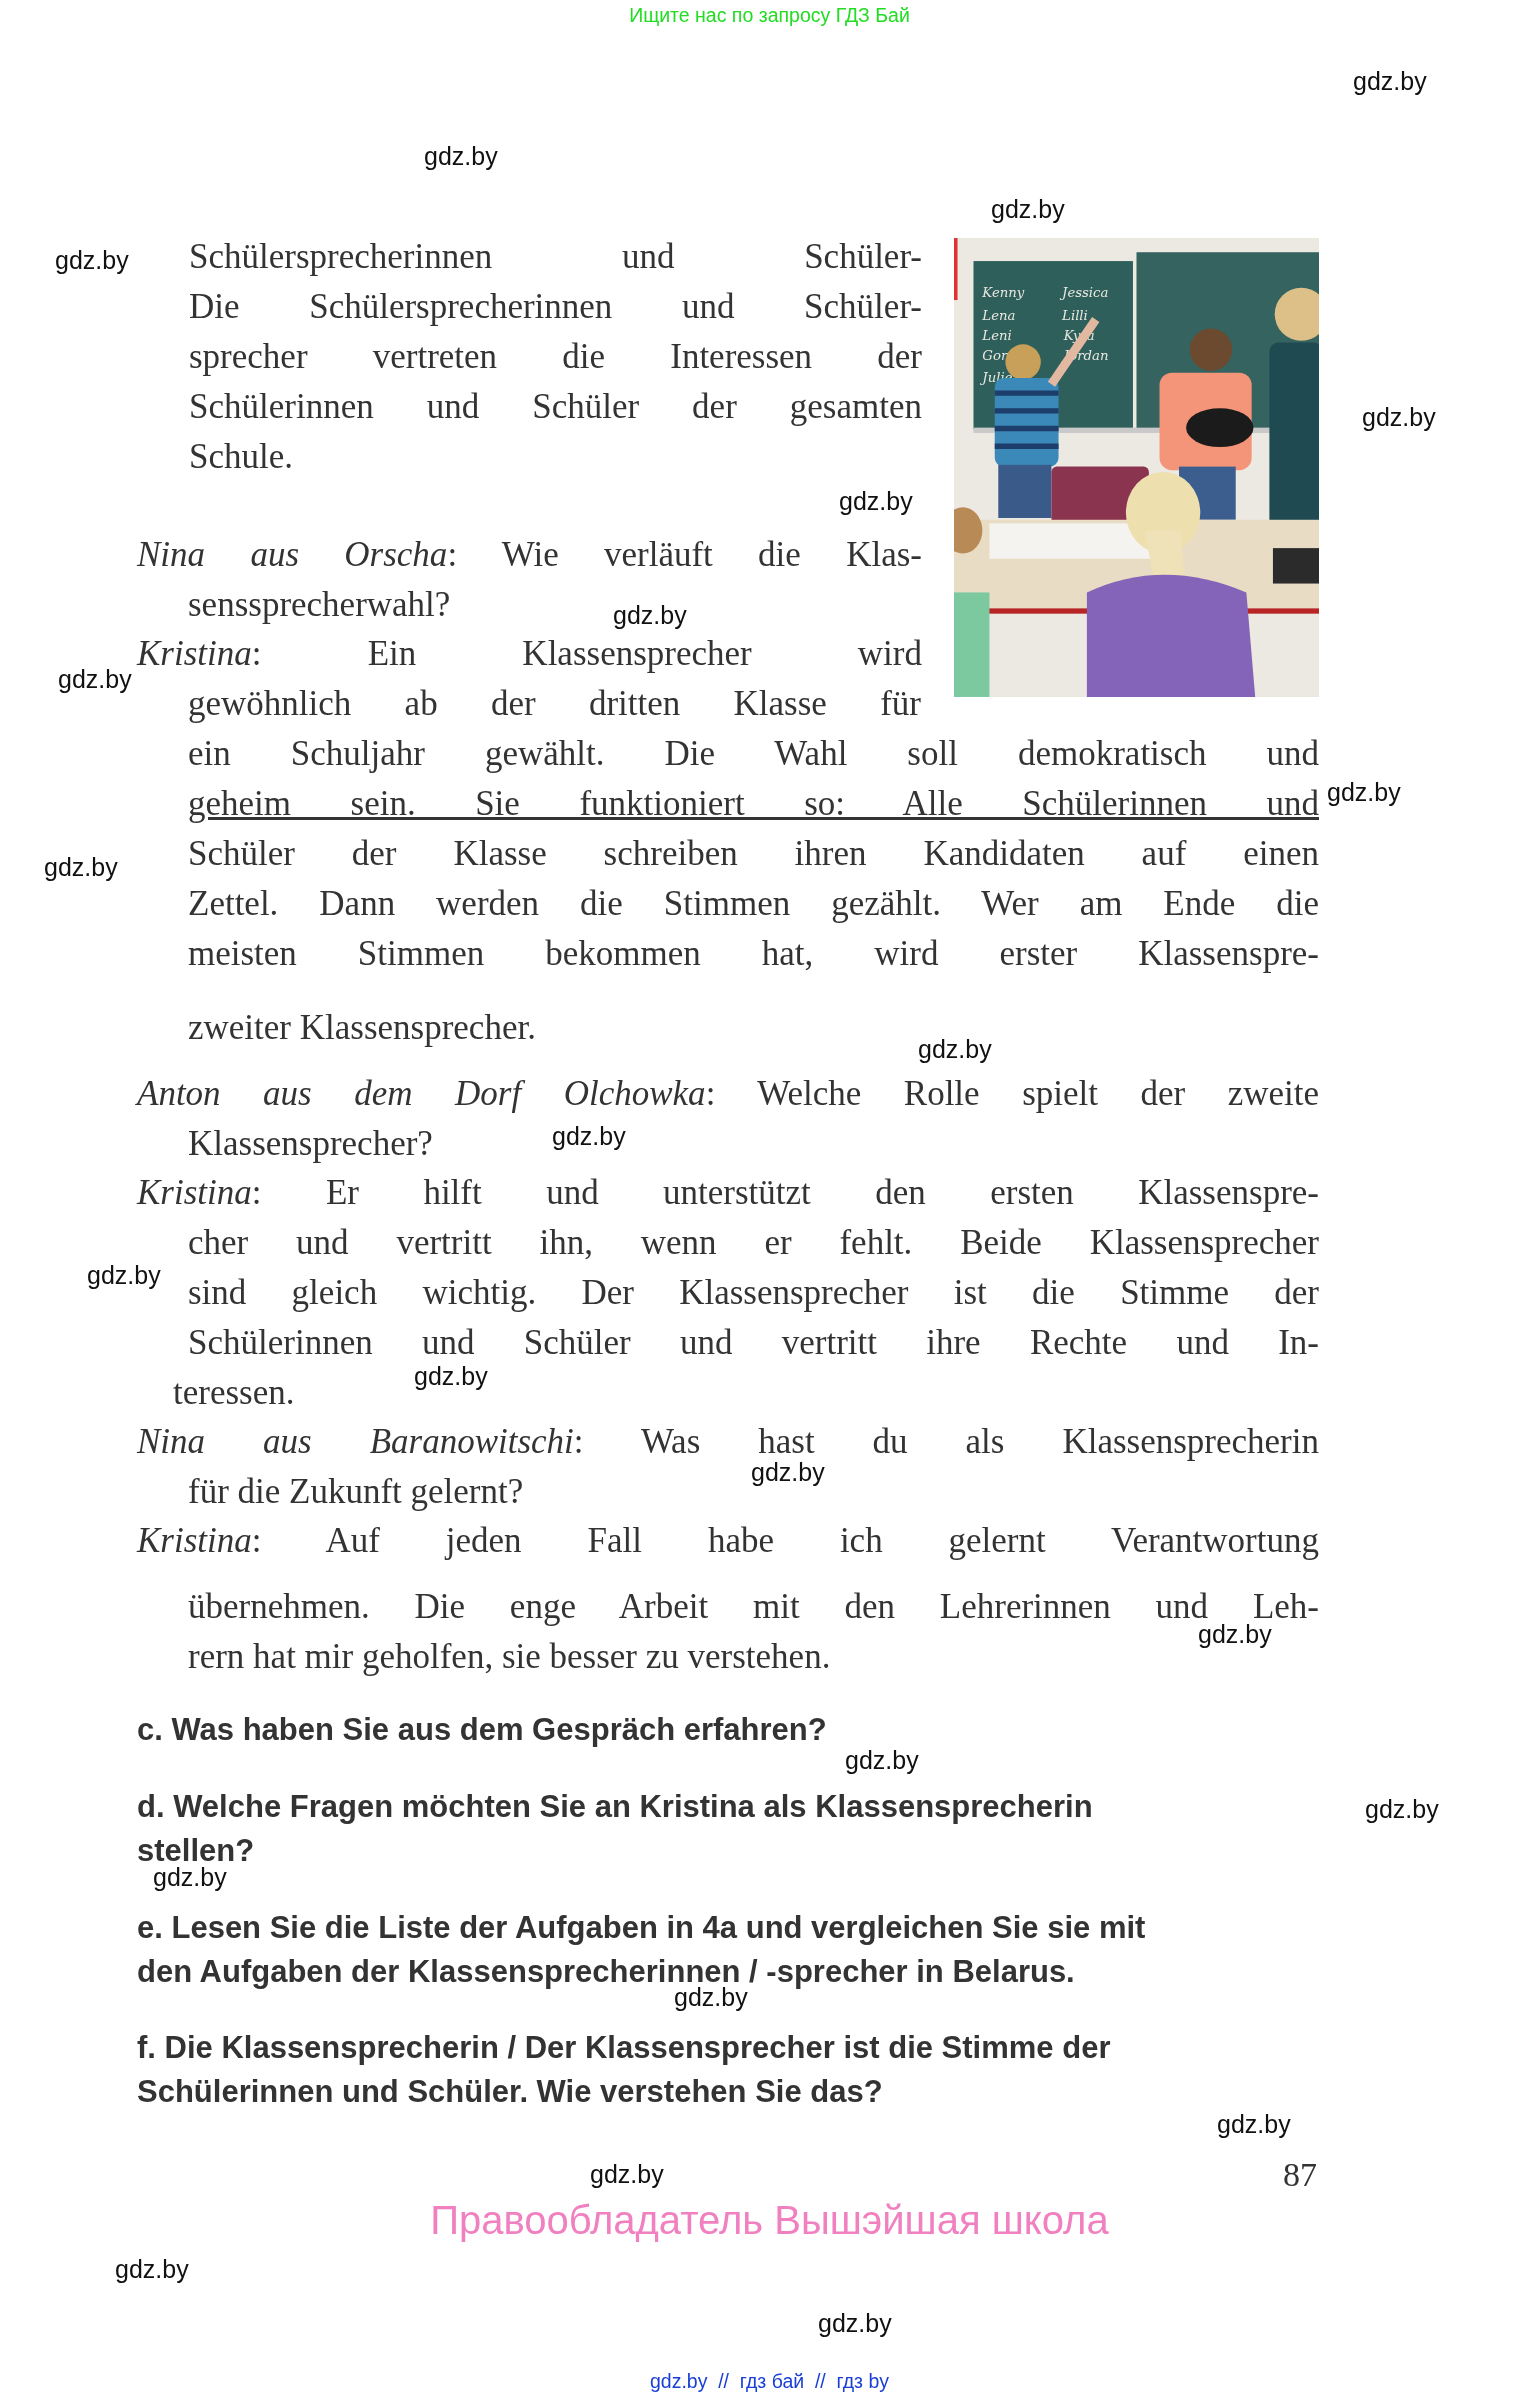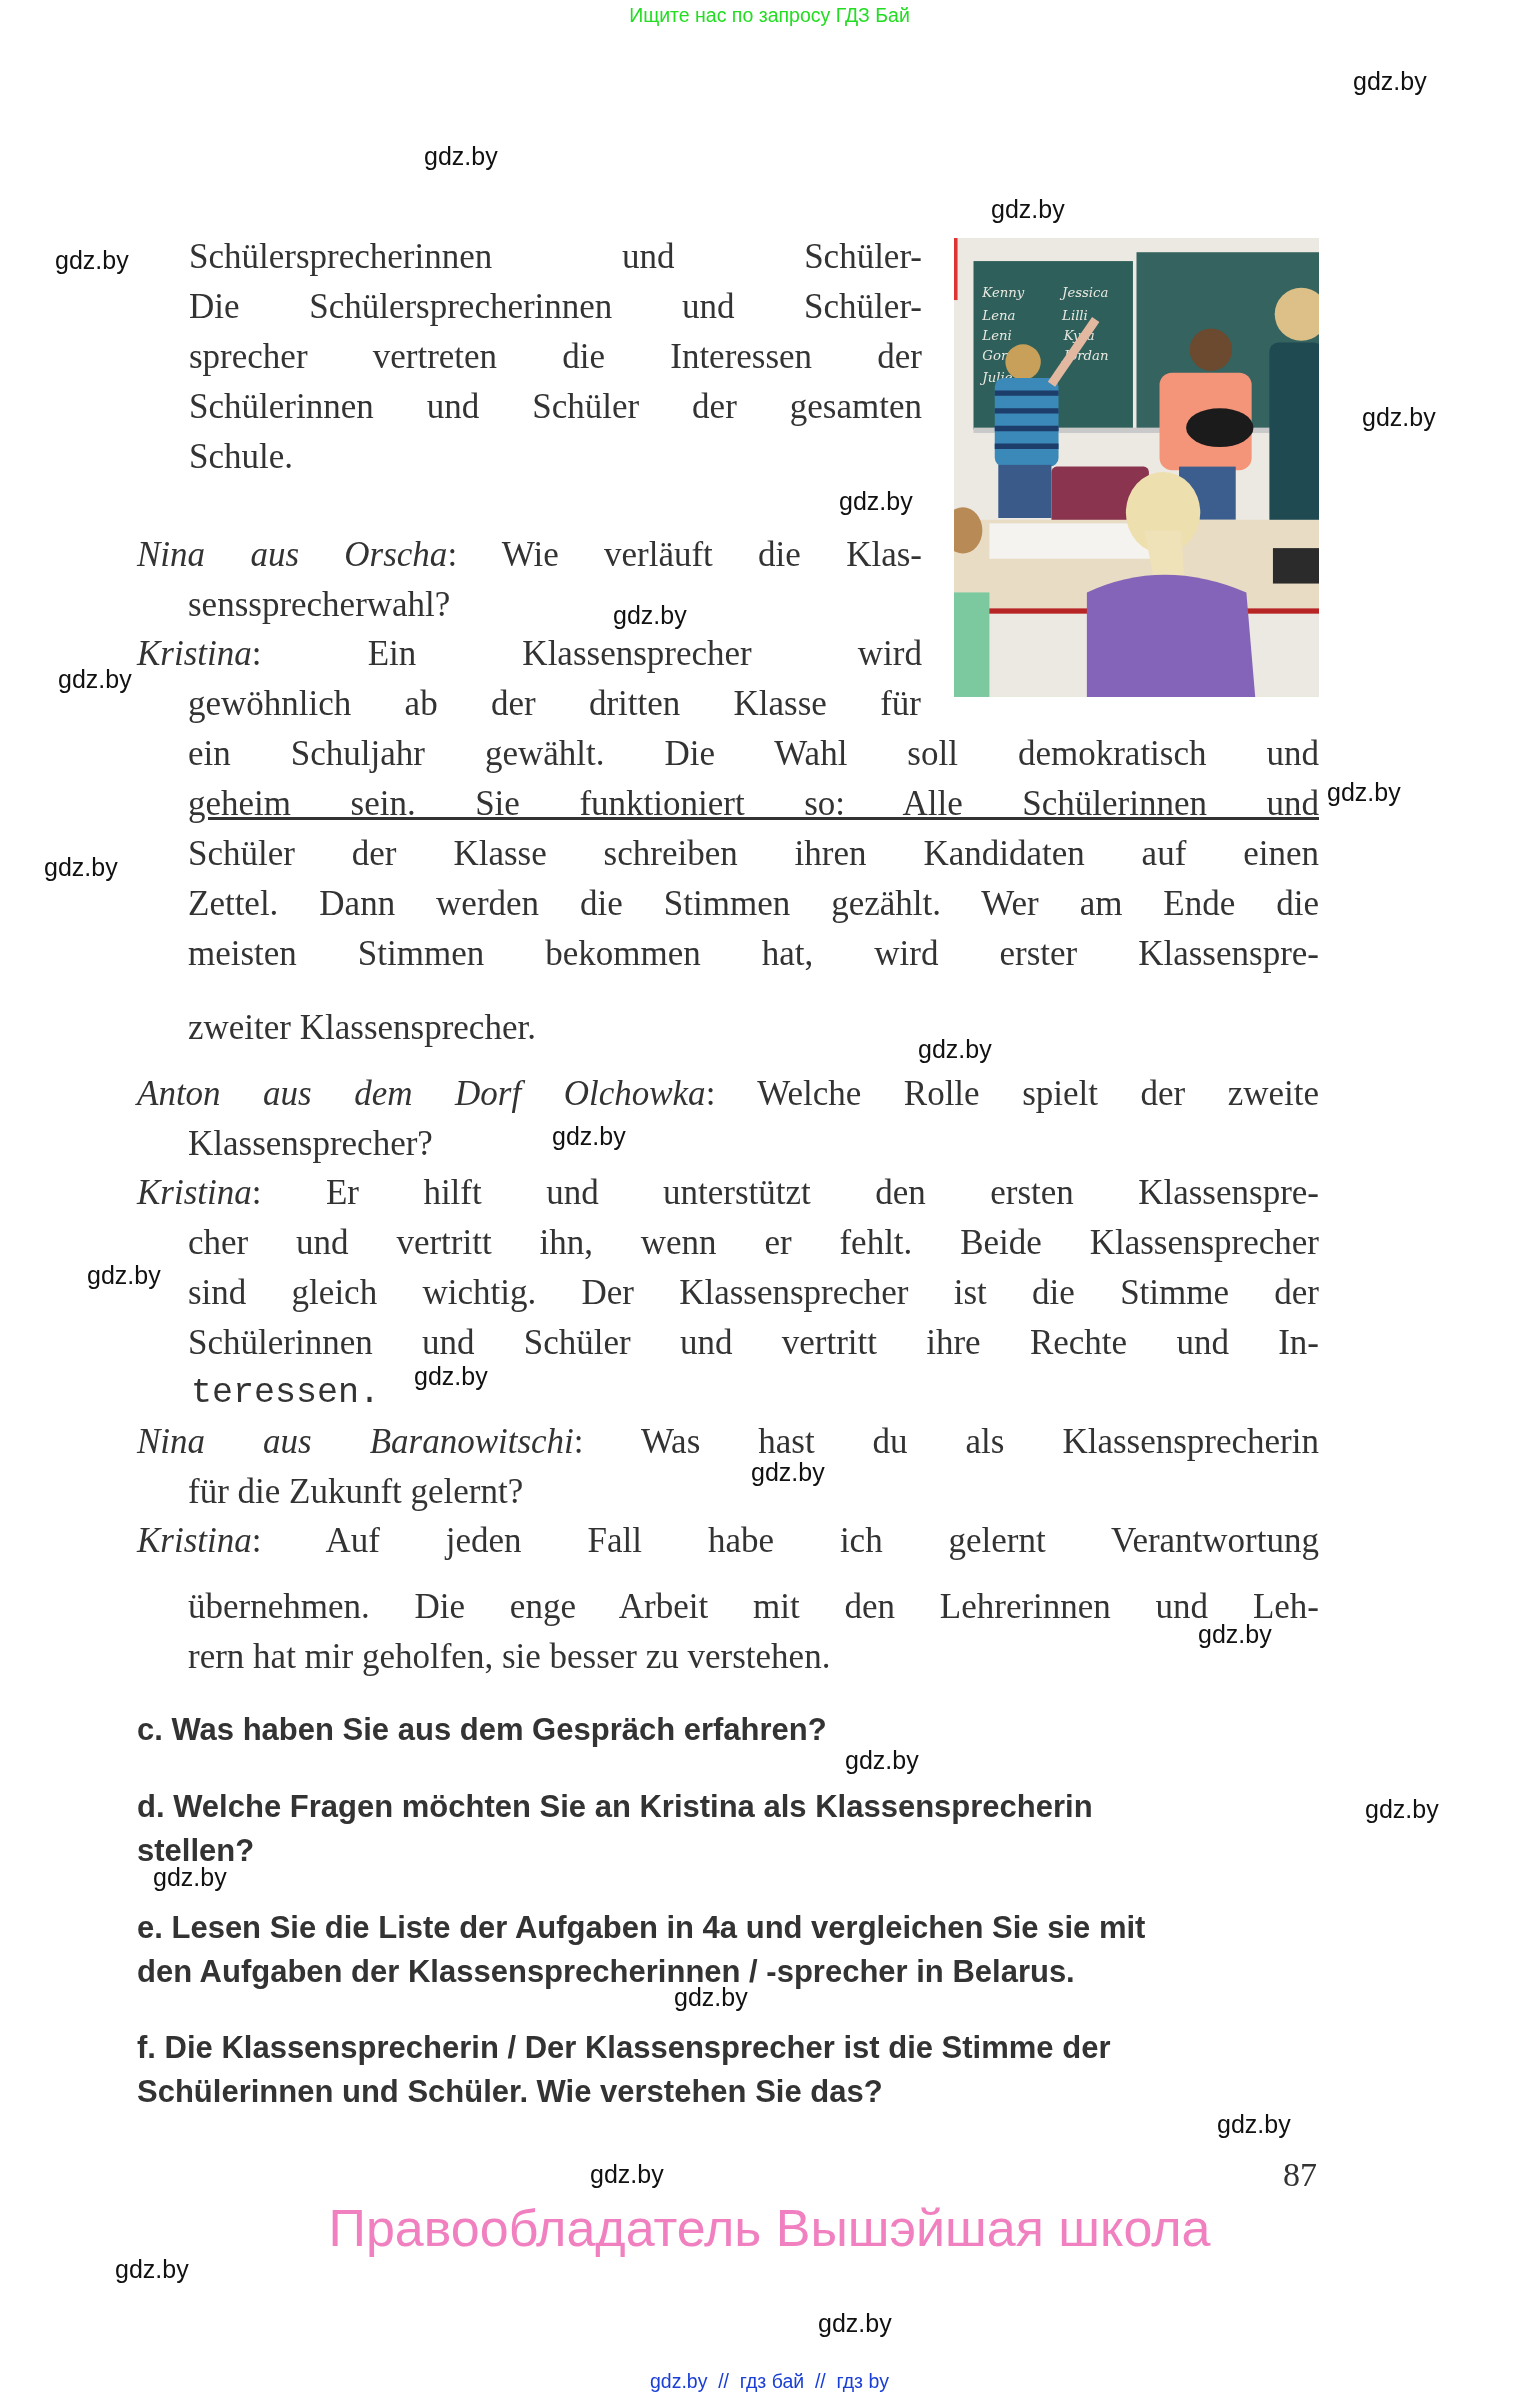--- a/index.html
+++ b/index.html
@@ -35,21 +35,21 @@
     font-family:"Liberation Sans", sans-serif; font-weight:bold;
     font-size:31px; line-height:44px; color:#333333;
   }
   .q .line { display:block; }
   .pagenum {
     position:absolute; left:1283px; top:2156px;
     font-family:"Liberation Serif", serif; font-size:34px; color:#333;
   }
   .copyright {
     position:absolute; left:0; width:1539px; top:2198px; text-align:center;
-    font-family:"Liberation Sans", sans-serif; font-size:52px; color:#f080c0;
+    font-family:"Liberation Sans", sans-serif; font-size:40px; color:#f080c0;
   }
   .footer-links {
     position:absolute; left:0; width:1539px; top:2370px; text-align:center;
     font-family:"Liberation Sans", sans-serif; font-size:19.5px; color:#1a3fd6;
   }
 </style>
 </head>
 <body>
 
 <div class="abs top-banner">Ищите нас по запросу ГДЗ Бай</div>
@@ -136,21 +136,21 @@
 <div class="para" style="left:137px; top:1069px; width:1182px;">
   <span class="line just"><span class="speaker">Anton aus dem Dorf Olchowka</span>: <span>Welche Rolle spielt der zweite</span></span>
   <span class="line" style="padding-left:51px;">Klassensprecher?</span>
 </div>
 
 <div class="para" style="left:137px; top:1168px; width:1182px;">
   <span class="line just"><span class="speaker">Kristina</span>: <span>Er hilft und unterstützt den ersten Klassenspre-</span></span>
   <span class="line just" style="margin-left:51px;">cher und vertritt ihn, wenn er fehlt. Beide Klassensprecher</span>
   <span class="line just" style="margin-left:51px;">sind gleich wichtig. Der Klassensprecher ist die Stimme der</span>
   <span class="line just" style="margin-left:51px;">Schülerinnen und Schüler und vertritt ihre Rechte und In-</span>
-  <span class="line" style="margin-left:54px;font-family:Liberation Mono, monospace;">teressen.</span>
+  <span class="line" style="margin-left:36px;">teressen.</span>
 </div>
 
 <div class="para" style="left:137px; top:1417px; width:1182px;">
   <span class="line just"><span class="speaker">Nina aus Baranowitschi</span>: <span>Was hast du als Klassensprecherin</span></span>
   <span class="line" style="padding-left:51px;">für die Zukunft gelernt?</span>
 </div>
 
 <div class="para" style="left:137px; top:1516px; width:1182px;">
   <span class="line just"><span class="speaker">Kristina</span>: <span>Auf jeden Fall habe ich gelernt Verantwortung</span></span>
   <span class="line just" style="margin-left:51px;margin-top:16px;">übernehmen. Die enge Arbeit mit den Lehrerinnen und Leh-</span>

